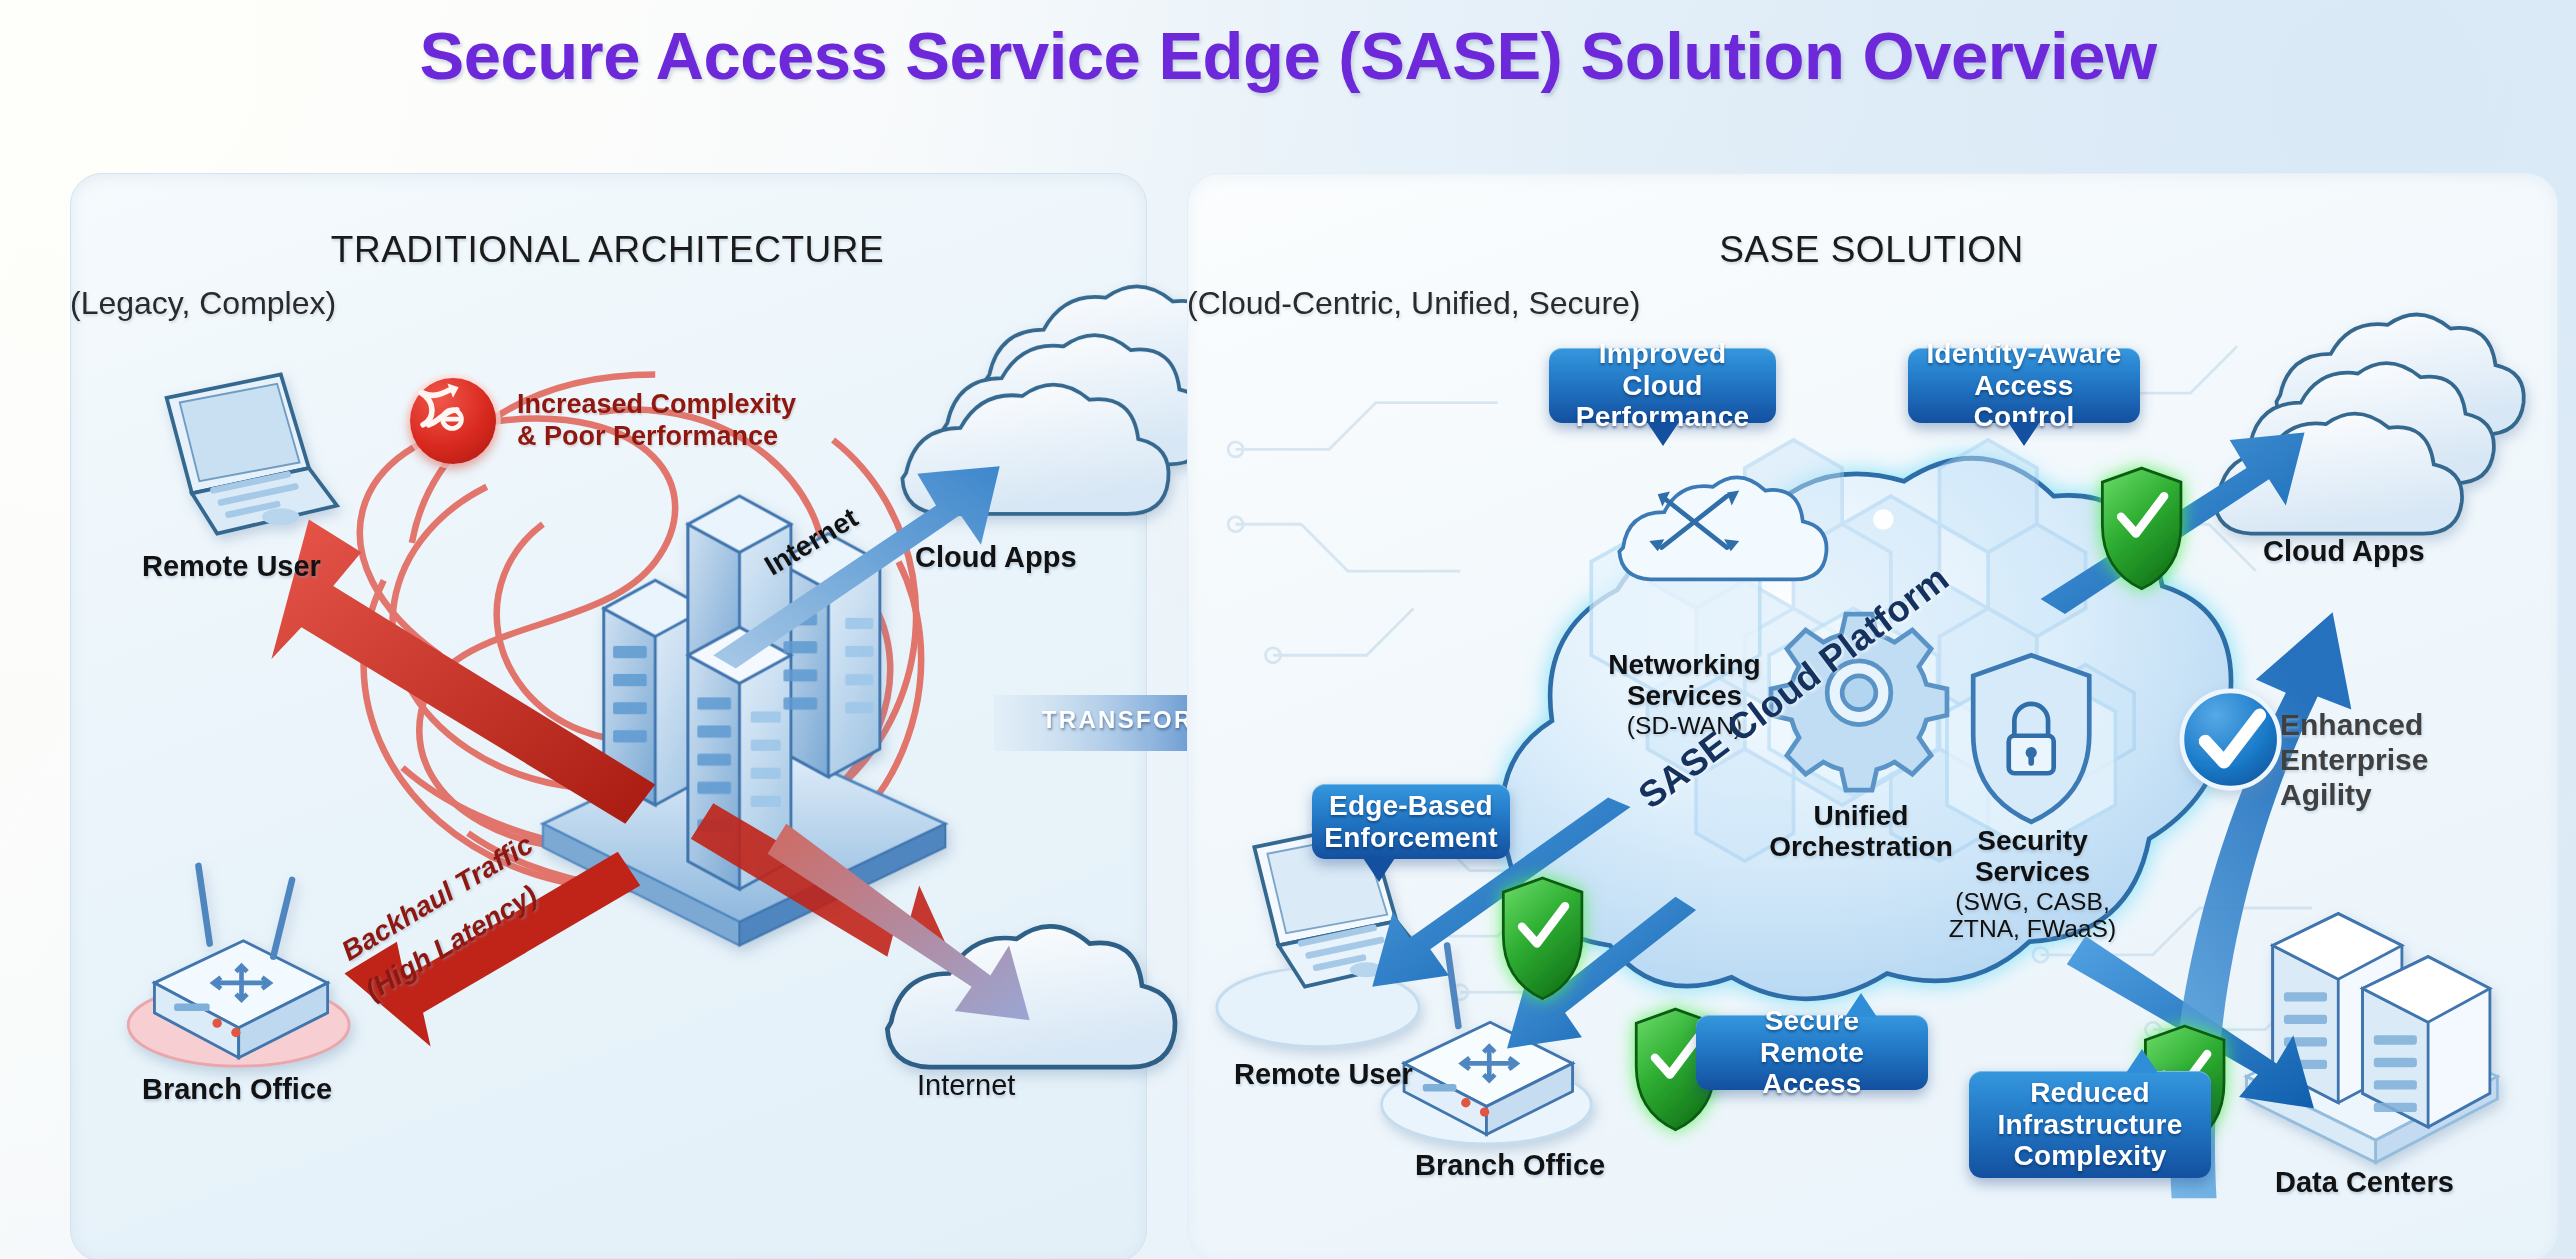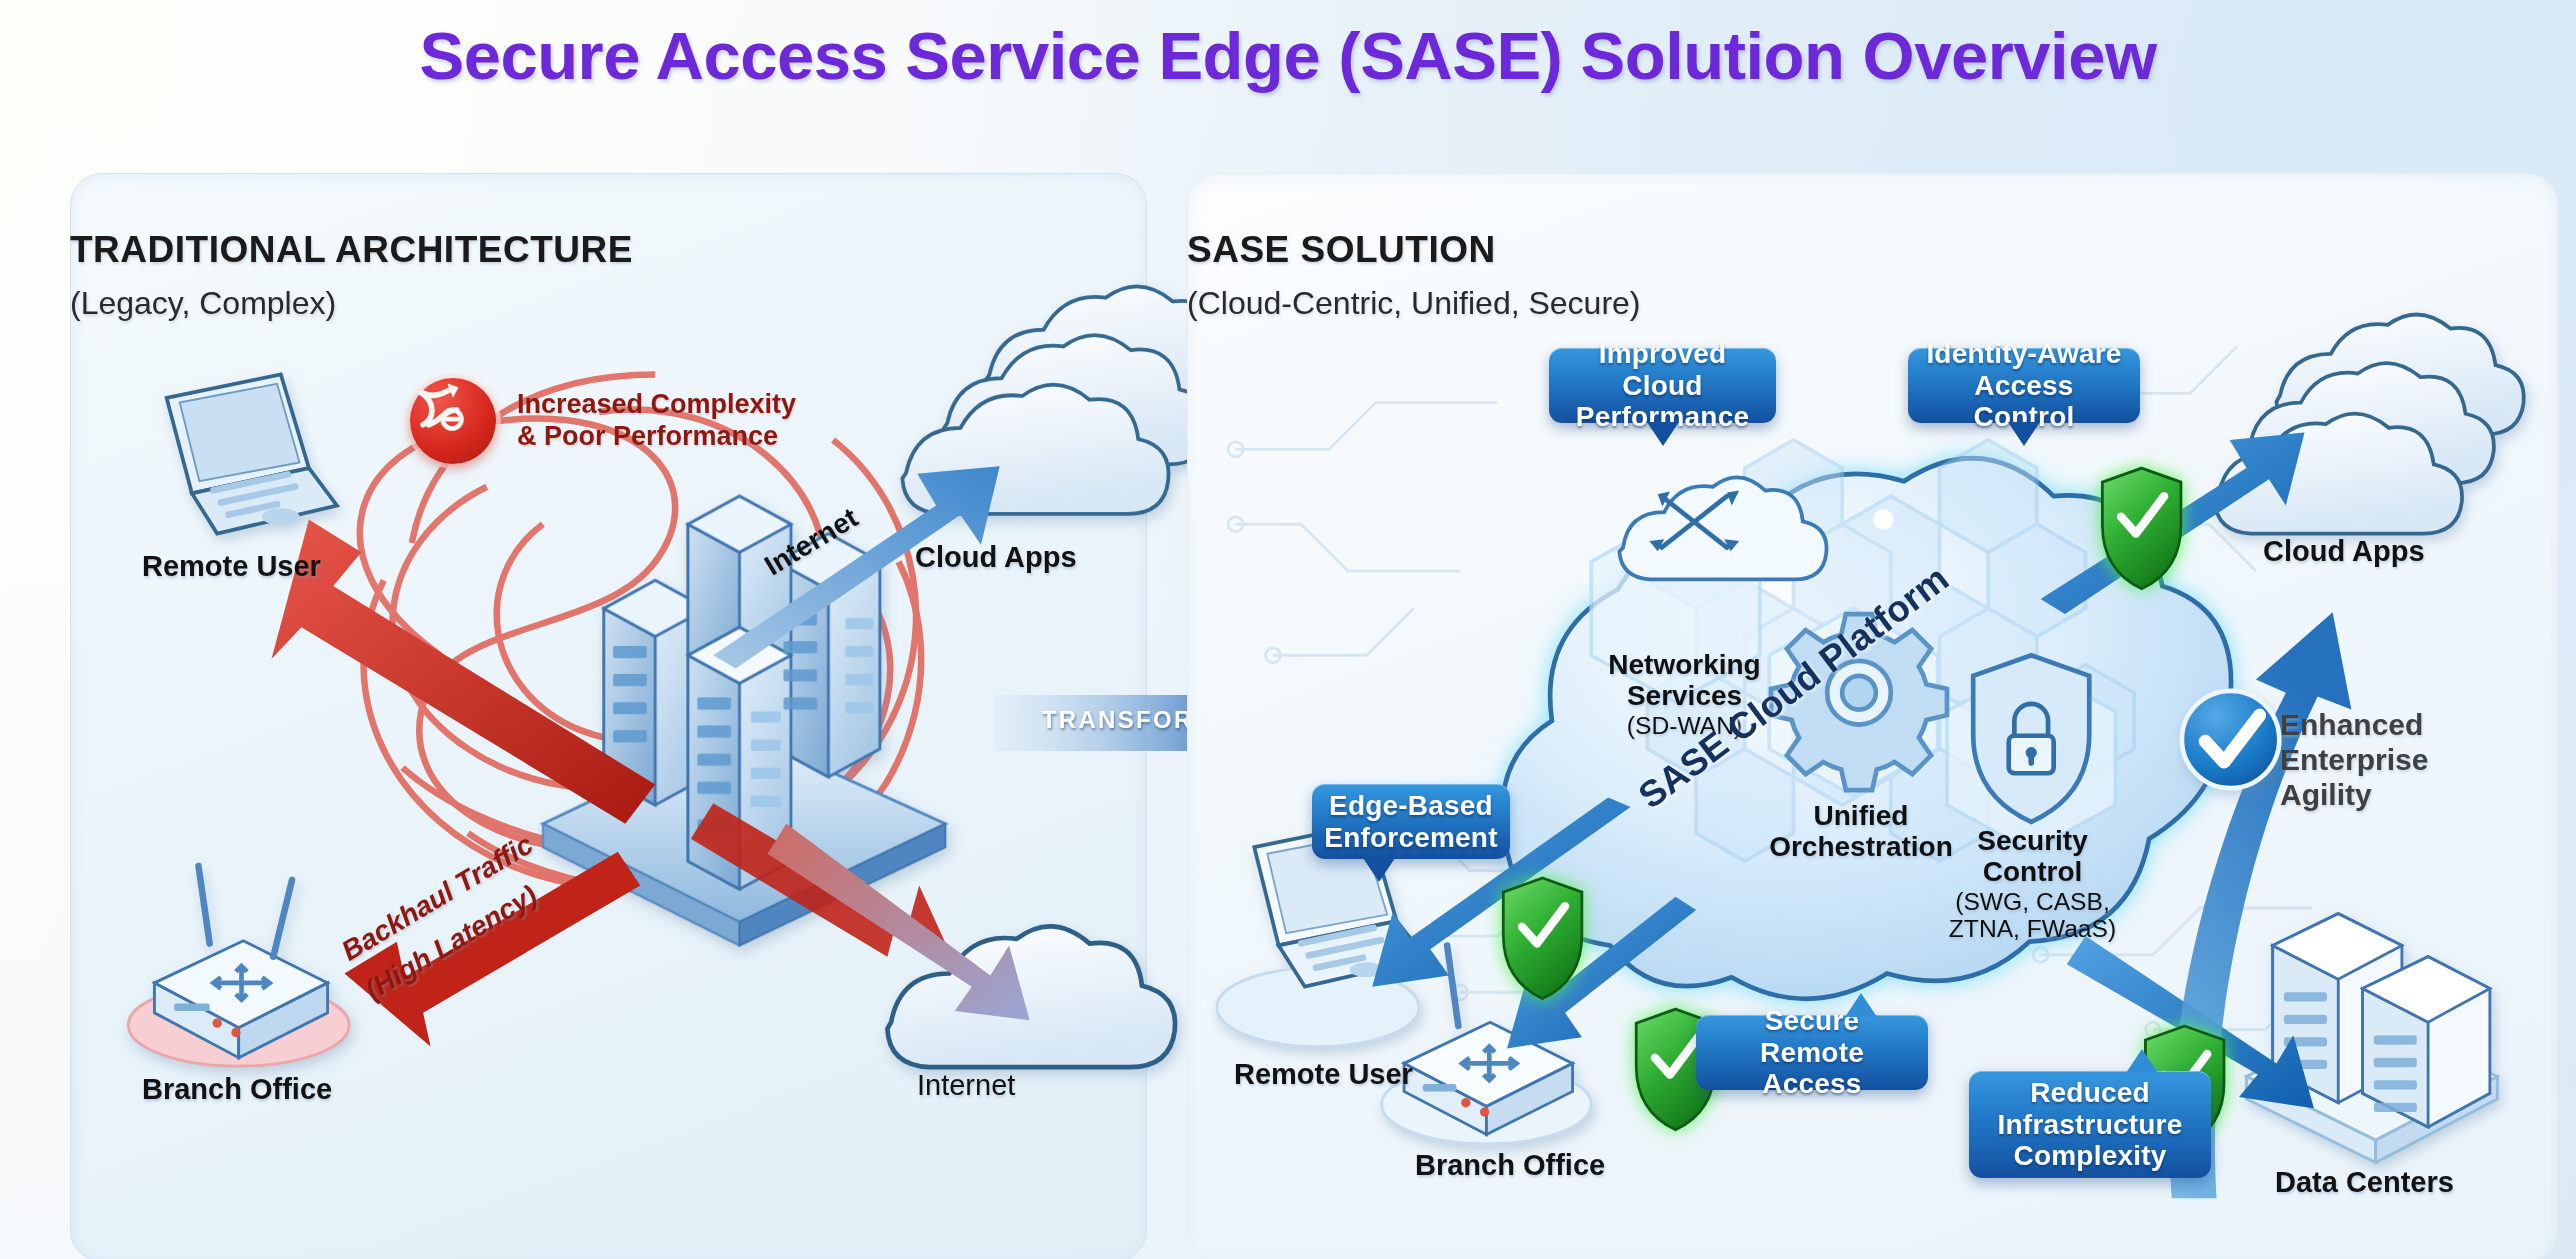--- a/index.html
+++ b/index.html
@@ -31,22 +31,22 @@
     box-shadow:0 2.8px 15px rgba(140,170,200,.16) inset;
   }
   .panel-right{
     left:1187px;top:173px;width:1369px;height:1087px;
     background:linear-gradient(160deg,#fbfdfe 0%,#f2f8fc 40%,#e9f3fa 100%);
     border:1.9px solid #e3eef6;
     box-shadow:0 2.8px 15px rgba(140,170,200,.12) inset;
   }
 
   .panel-title{
-    position:absolute;width:100%;
-    font-size:37px;font-weight:bold;color:#1b1b1b;letter-spacing:0.5px;
+    position:absolute;width:100%;text-align:center;
+    font-size:37px;font-weight:normal;color:#1b1b1b;letter-spacing:0.5px;
     text-shadow:0.9px 1.9px 2.8px rgba(140,160,185,.4);
   }
   .panel-sub{
     position:absolute;width:100%;text-align:left;
     font-size:32px;color:#2a2a2a;
     text-shadow:0.9px 1.9px 2.8px rgba(140,160,185,.35);
   }
 
   
   .node-label{
@@ -584,21 +584,21 @@
   <div class="cloud-label" style="left:1591px;top:618px;width:187px;font-size:28px;">
     <span>Networking Services</span>
     <span class="sub">(SD-WAN)</span>
   </div>
 
   <div class="cloud-label" style="left:1762px;top:769px;width:198px;font-size:28px;">
     <span>Unified Orchestration</span>
   </div>
 
   <div class="cloud-label" style="left:1939px;top:794px;width:187px;font-size:28px;">
-    <span>Security Control</span>
+    <span>Security Services</span>
     <span class="sub">(SWG, CASB, ZTNA, FWaaS)</span>
   </div>
 
   <div class="platform-text">SASE Cloud Platform</div>
 
   <div class="callout" style="left:1549px;top:348px;width:227px;height:75px;">
     <span>Improved Cloud Performance</span>
     <i class="tail down-center"></i>
   </div>
 

